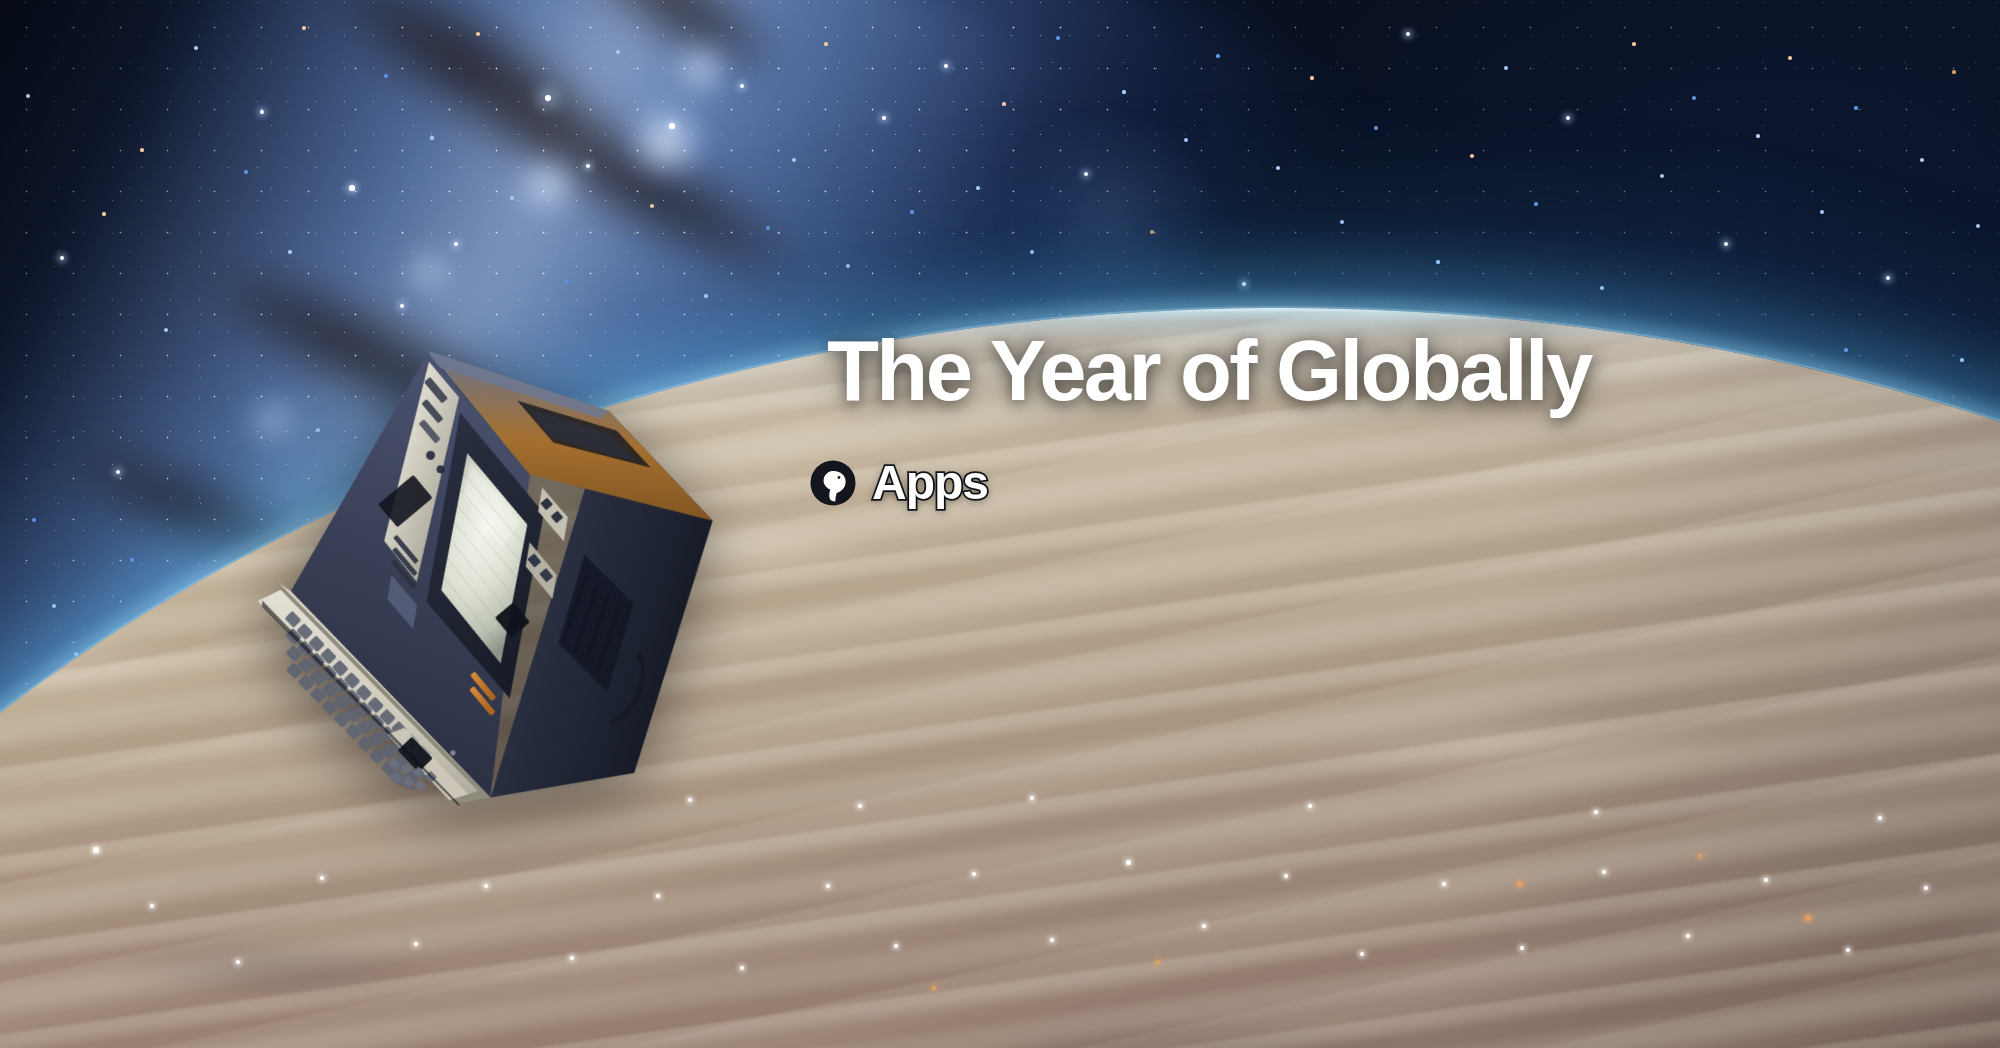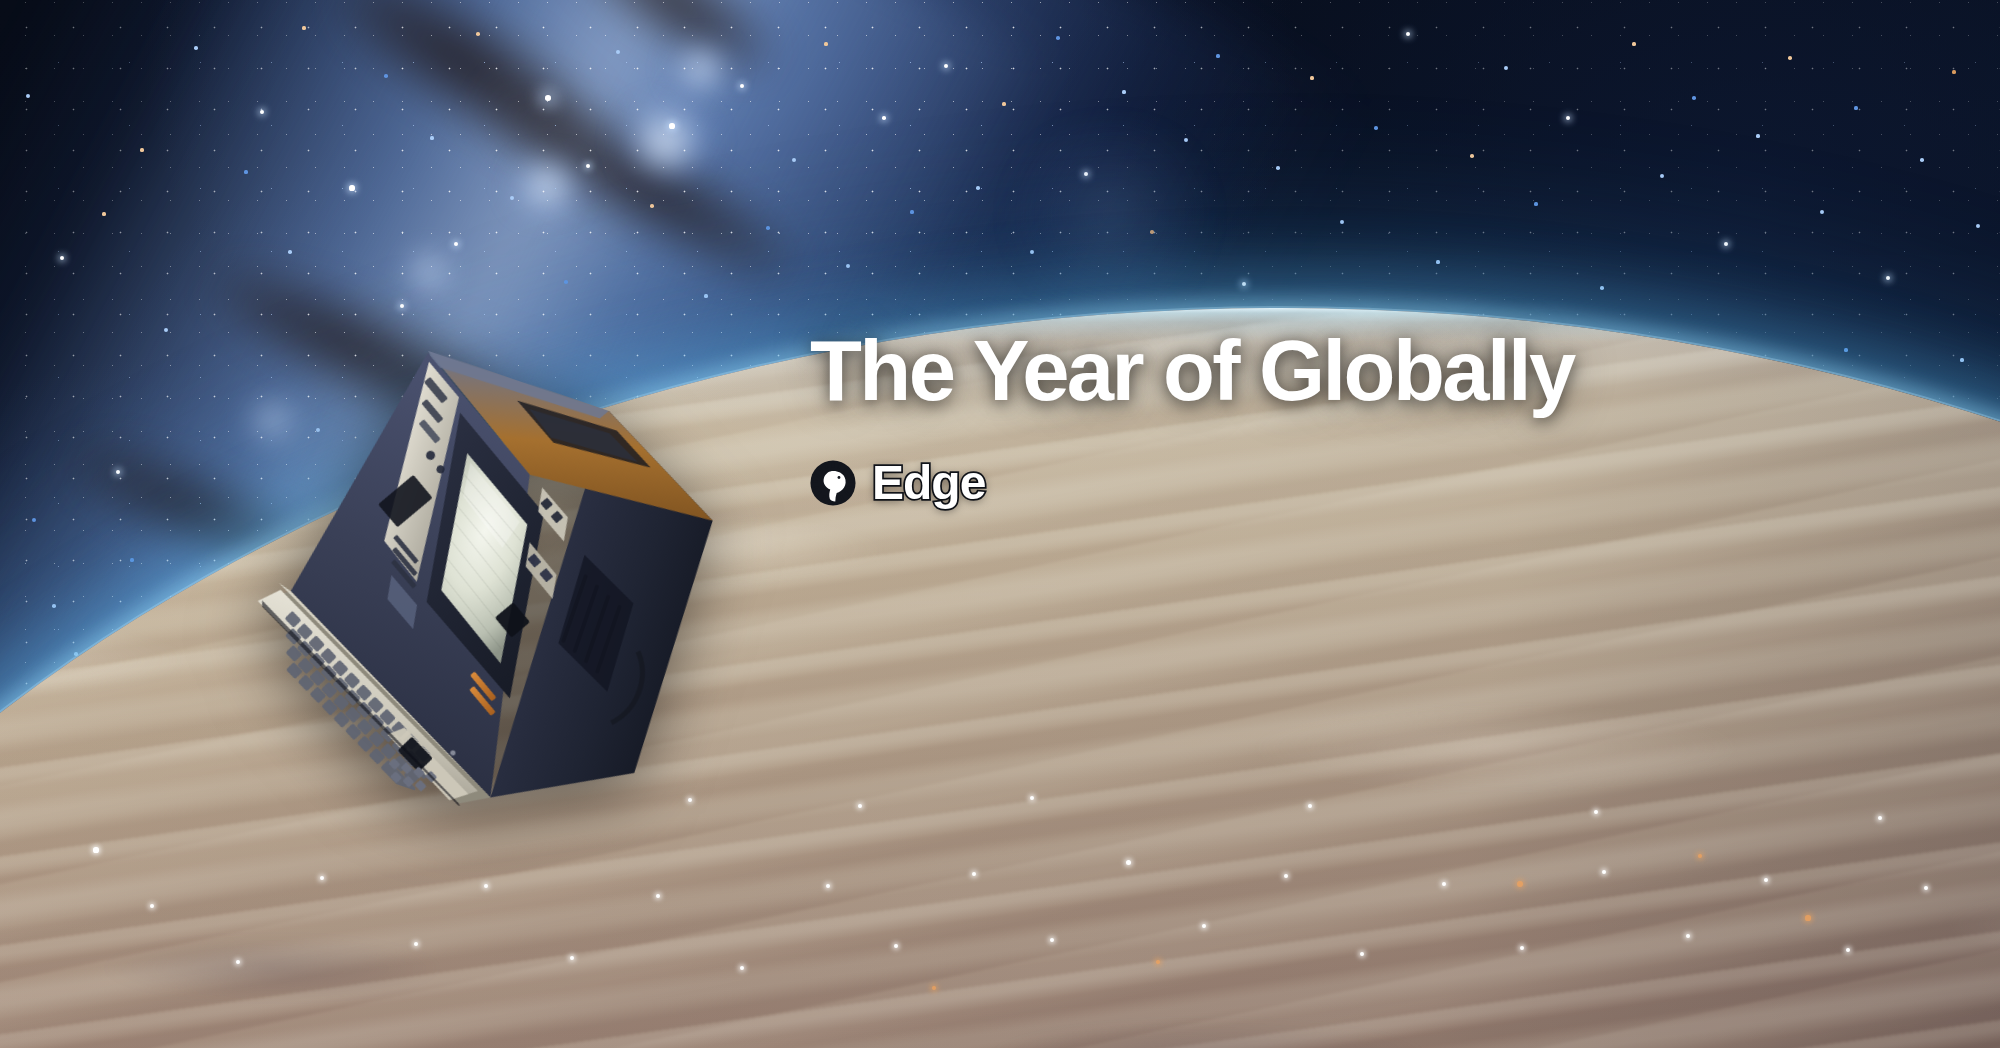--- a/index.html
+++ b/index.html
@@ -269,20 +269,21 @@
     white-space:nowrap;
   }
   .headline {
     margin-top:40px;
     font-size:85px;
     font-weight:bold;
     line-height:1.02;
     letter-spacing:-2.6px;
     color:#ffffff;
     text-shadow:0 3px 16px rgba(0,0,0,.62), 0 0 46px rgba(0,0,0,.40);
+    margin-left:17px;
   }
   .headline .hl-line { display:block; white-space:nowrap; }
 
   .brandbar {
     display:flex;
     align-items:center;
     gap:16px;
     margin-top:44px;
   }
   .deno-logo { width:46px; height:46px; flex:0 0 auto; display:block; }
@@ -726,17 +727,17 @@
           <path d="M72 87  L68 79"></path>
           <path d="M34 8   L37 17"></path>
           <path d="M20 17  L26 24"></path>
           <path d="M10 30  L18 35"></path>
           <path d="M6 46   L15 47"></path>
           <path d="M8 62   L16 59"></path>
           <path d="M15 76  L22 70"></path>
           <path d="M28 87  L32 79"></path>
         </g>
       </svg>
-      <span class="brand-label">Edge</span>
+      <span class="brand-label">Apps</span>
     </div>
 
   </div>
 </div>
 
 </body></html>

